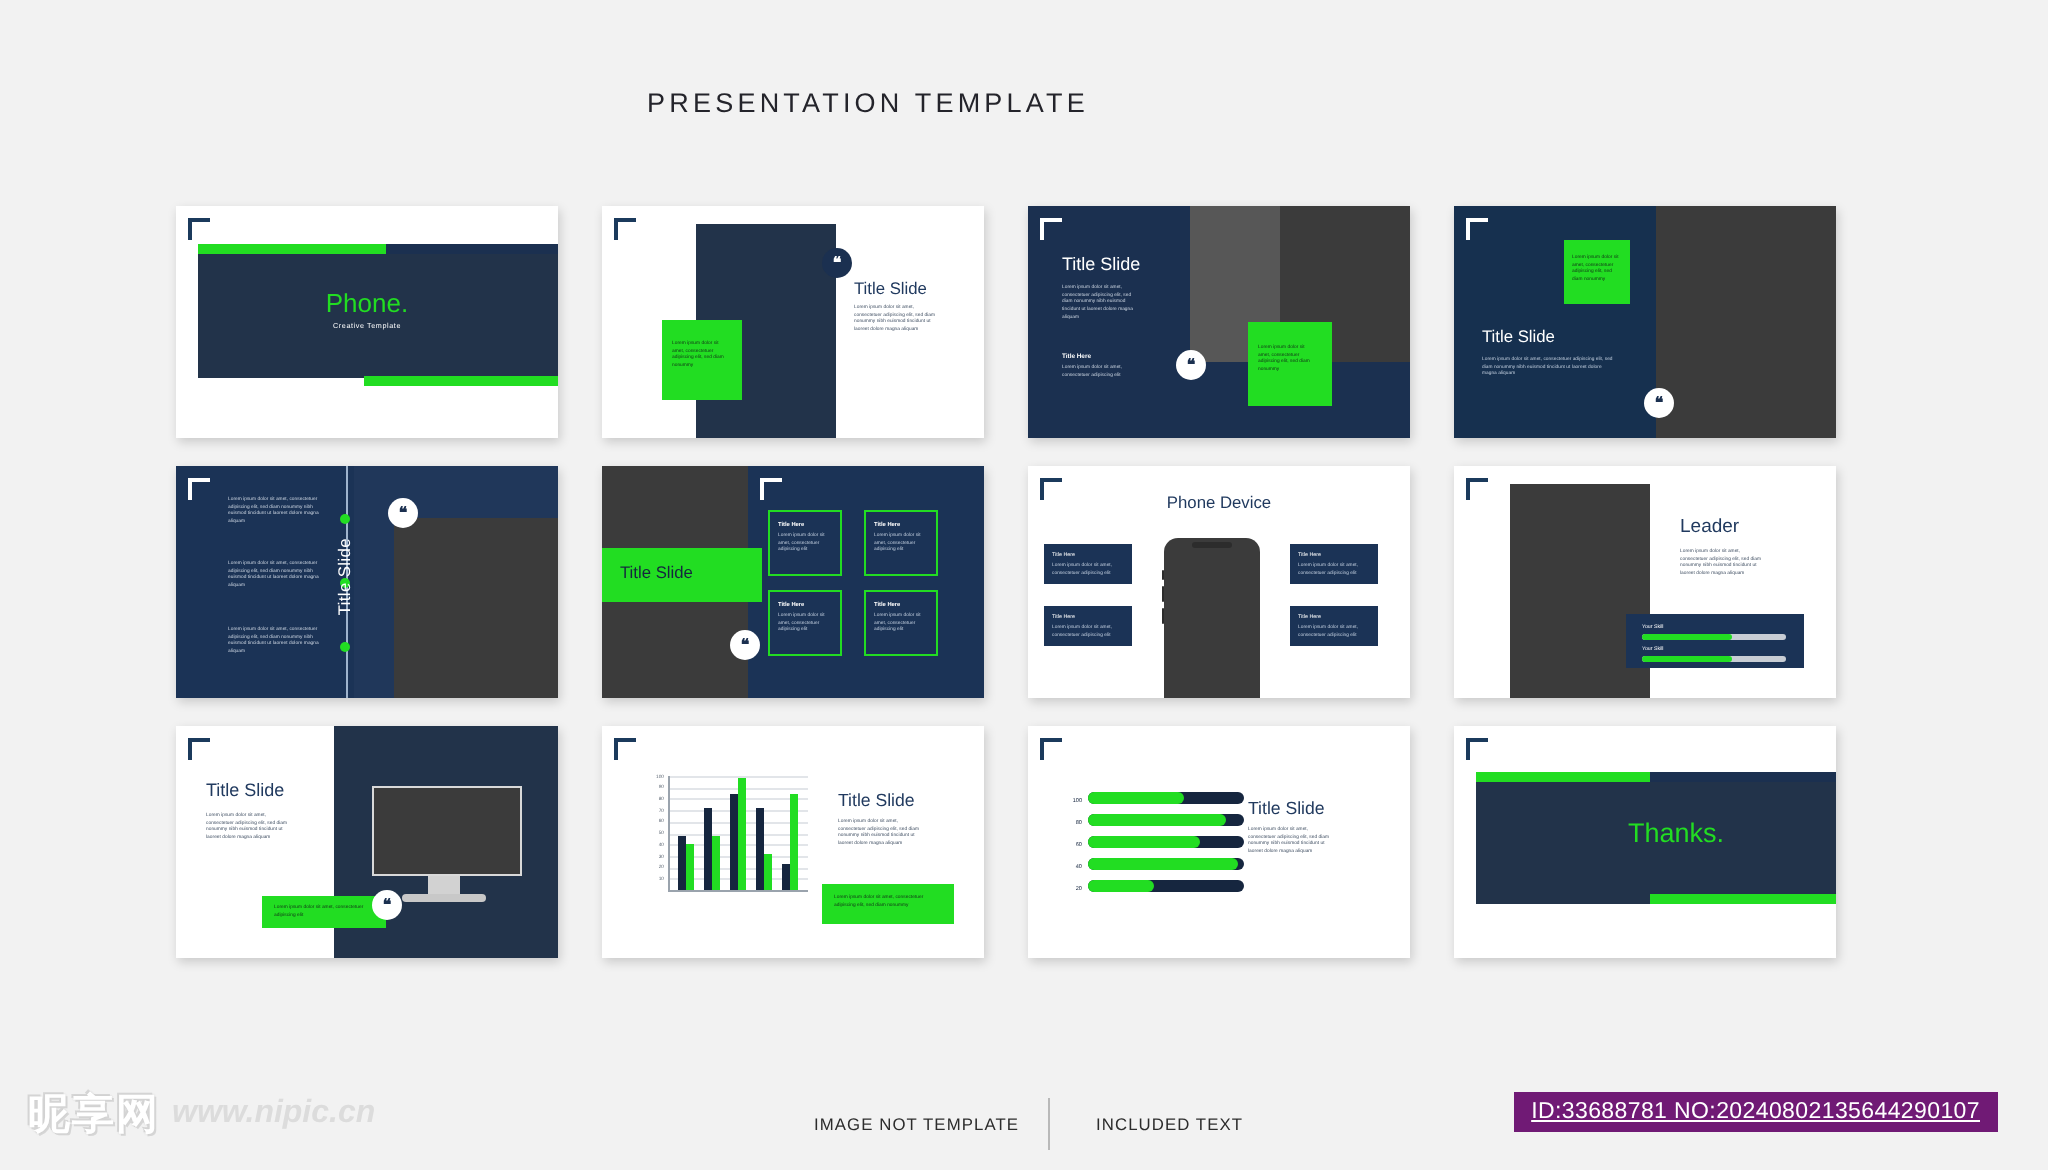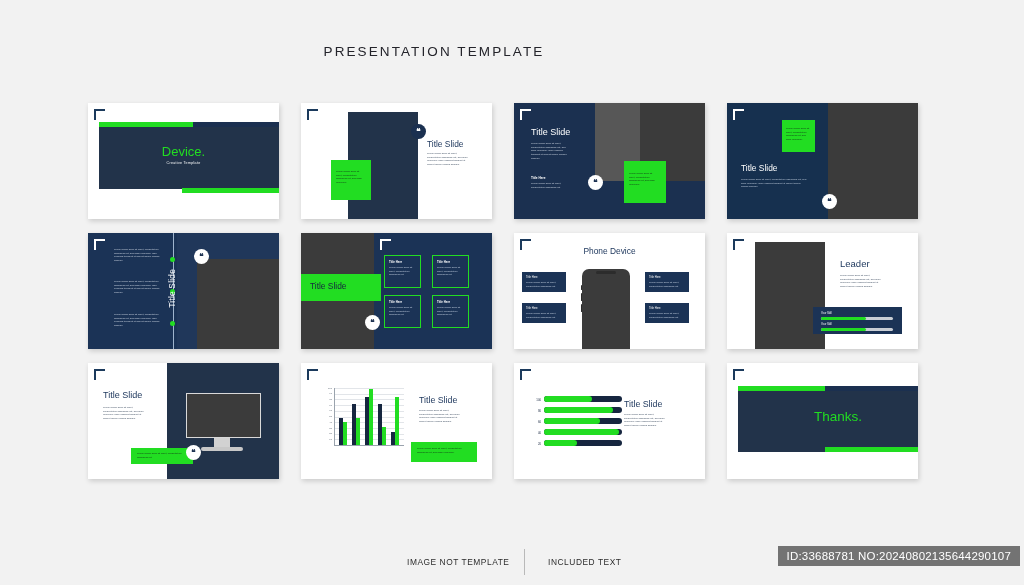--- a/index.html
+++ b/index.html
@@ -151,22 +151,22 @@
   .s12-navy{position:absolute;left:11px;top:23px;width:180px;height:66px;background:#22334a;}
   .s12-navytop{position:absolute;left:98px;top:23px;width:93px;height:4.5px;background:#1b3050;}
   .s12-greenbar2{position:absolute;left:98px;top:84px;width:93px;height:5px;background:#22dd22;}
   .s12-title{position:absolute;left:0;top:46px;width:222px;text-align:center;font-size:13.5px;color:#22dd22;}
 
   
   .footer{position:absolute;left:0;bottom:0;width:1024px;height:46px;}
   .foot-item{position:absolute;font-size:8.4px;color:#2c2c2c;letter-spacing:.55px;top:18px;}
   .foot-div{position:absolute;left:524px;top:10px;width:1px;height:26px;background:#b9b9b9;}
   .id-badge{
-    position:absolute;right:4px;top:7px;background:#737373;color:#ffffff;
-    font-size:11.5px;padding:4px 9px;letter-spacing:.2px;
+    position:absolute;right:25px;top:7px;background:#701a75;color:#ffffff;
+    font-size:11.5px;padding:4px 9px;letter-spacing:.2px;text-decoration:underline;
   }
   .wm{position:absolute;left:14px;bottom:14px;display:flex;align-items:center;gap:6px;}
   .wm-cn{font-size:21px;color:#ffffff;letter-spacing:1px;
     text-shadow:0 0 1px #c9c9c9,1px 1px 0 #d6d6d6,-1px -1px 0 #d6d6d6;font-weight:bold;}
   .wm-url{font-size:16px;color:#dcdcdc;font-style:italic;font-weight:bold;}
 </style>
 </head>
 <body>
 
 <div class="page-title">PRESENTATION TEMPLATE</div>
@@ -174,21 +174,21 @@
 <div class="grid">
 
   <div class="row">
 
     <div class="slide">
       <div class="s1-navy2"></div>
       <div class="s1-navy"></div>
       <div class="s1-greenbar"></div>
       <div class="s1-greenbar2"></div>
       <div class="corner"></div>
-      <div class="s1-title">Device.</div>
+      <div class="s1-title">Phone.</div>
       <div class="s1-sub">Creative Template</div>
     </div>
 
     <div class="slide">
       <div class="s2-navy"></div>
       <div class="s2-green">
         <div class="lorem">Lorem ipsum dolor sit amet, consectetuer adipiscing elit, sed diam nonummy</div>
       </div>
       <div class="corner"></div>
       <div class="quote s2-quote">❝</div>
@@ -408,13 +408,17 @@
       <div class="s12-title">Thanks.</div>
     </div>
   </div>
 </div>
 
 <div class="footer">
   <div class="foot-item" style="left:407px;">IMAGE NOT TEMPLATE</div>
   <div class="foot-div"></div>
   <div class="foot-item" style="left:548px;">INCLUDED TEXT</div>
   <div class="id-badge">ID:33688781 NO:20240802135644290107</div>
+  <div class="wm">
+    <span class="wm-cn">昵享网</span>
+    <span class="wm-url">www.nipic.cn</span>
+  </div>
 </div>
 
 </body></html>

